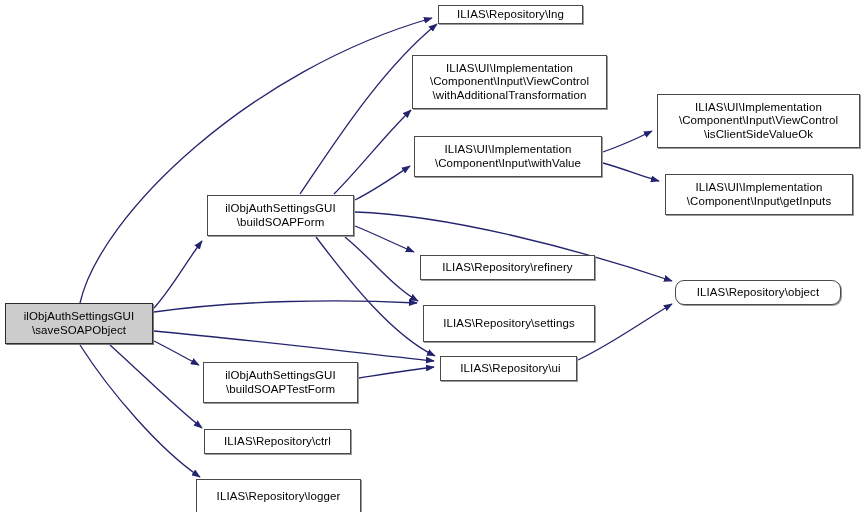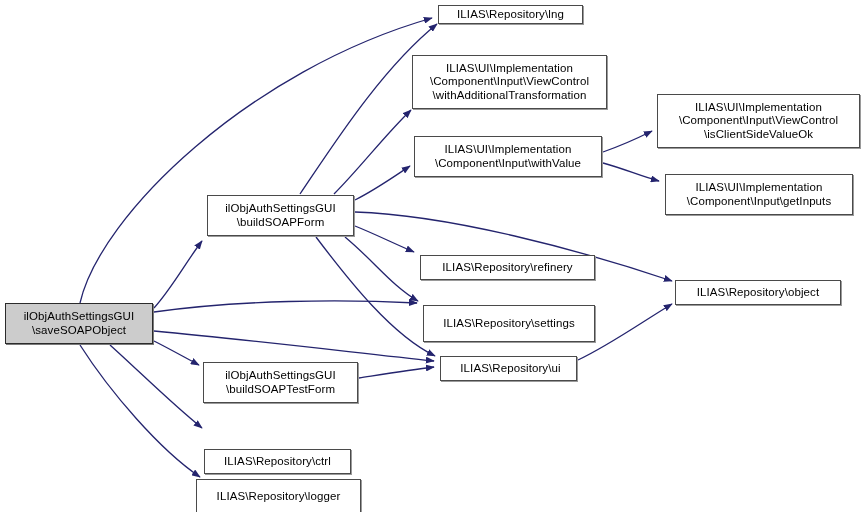--- a/index.html
+++ b/index.html
@@ -98,18 +98,18 @@
       <div class="node heavy" style="left: 414px; top: 136px; width: 188px; height: 41px;">ILIAS\UI\Implementation
 \Component\Input\withValue</div>
       <div class="node heavy" style="left: 657px; top: 94px; width: 203px; height: 54px;">ILIAS\UI\Implementation
 \Component\Input\ViewControl
 \isClientSideValueOk</div>
       <div class="node heavy" style="left: 665px; top: 174px; width: 188px; height: 41px;">ILIAS\UI\Implementation
 \Component\Input\getInputs</div>
       <div class="node heavy" style="left: 420px; top: 255px; width: 175px; height: 25px;">ILIAS\Repository\refinery</div>
       <div class="node heavy" style="left: 423px; top: 305px; width: 172px; height: 37px;">ILIAS\Repository\settings</div>
       <div class="node heavy" style="left: 440px; top: 356px; width: 137px; height: 25px; padding-left: 7px;">ILIAS\Repository\ui</div>
-      <div class="node heavy" style="left: 675px; top: 280px; width: 166px; height: 25px;">ILIAS\Repository\object</div>
-      <div class="node heavy" style="left: 204px; top: 449px; width: 147px; height: 25px;">ILIAS\Repository\ctrl</div>
+      <div class="node heavy" style="left: 675px; top: 280px; width: 166px; height: 25px; border-radius: 9px;">ILIAS\Repository\object</div>
+      <div class="node heavy" style="left: 204px; top: 429px; width: 147px; height: 25px;">ILIAS\Repository\ctrl</div>
       <div class="node heavy" style="left: 196px; top: 479px; width: 165px; height: 36px;">ILIAS\Repository\logger</div>
     </div>
 
 </div>
 
 </body></html>

